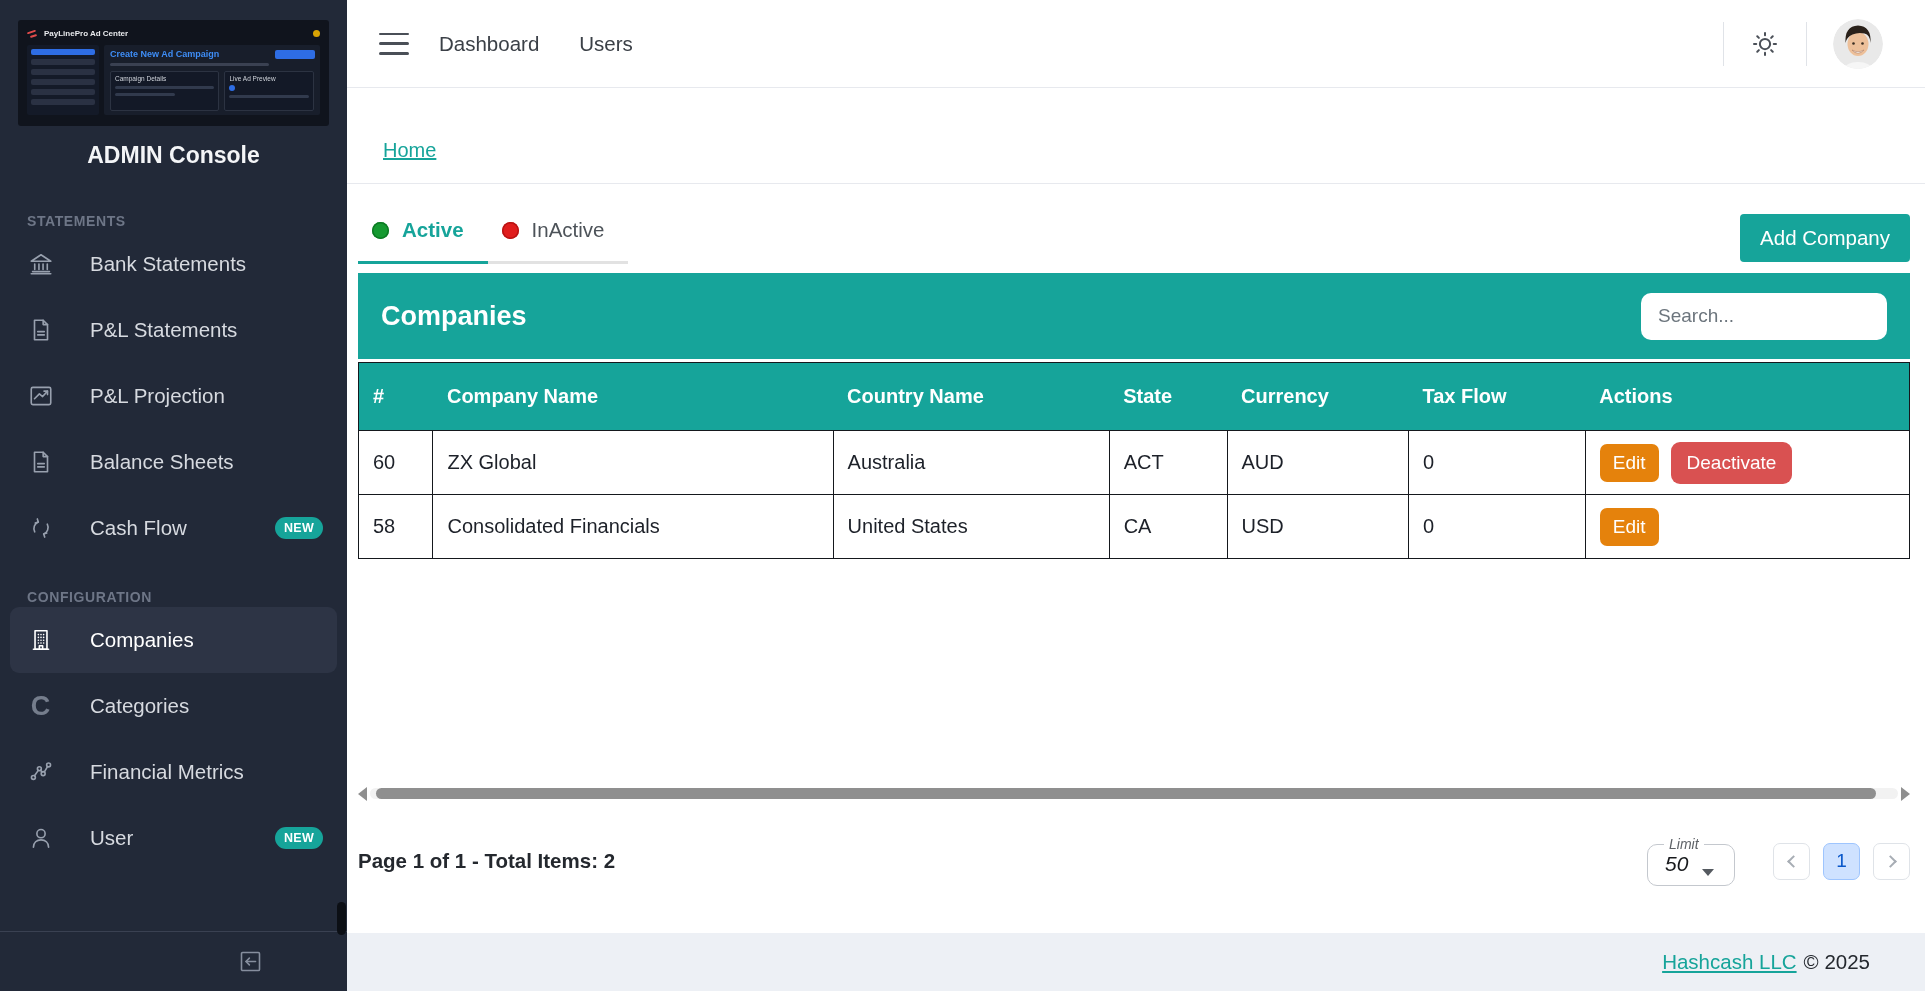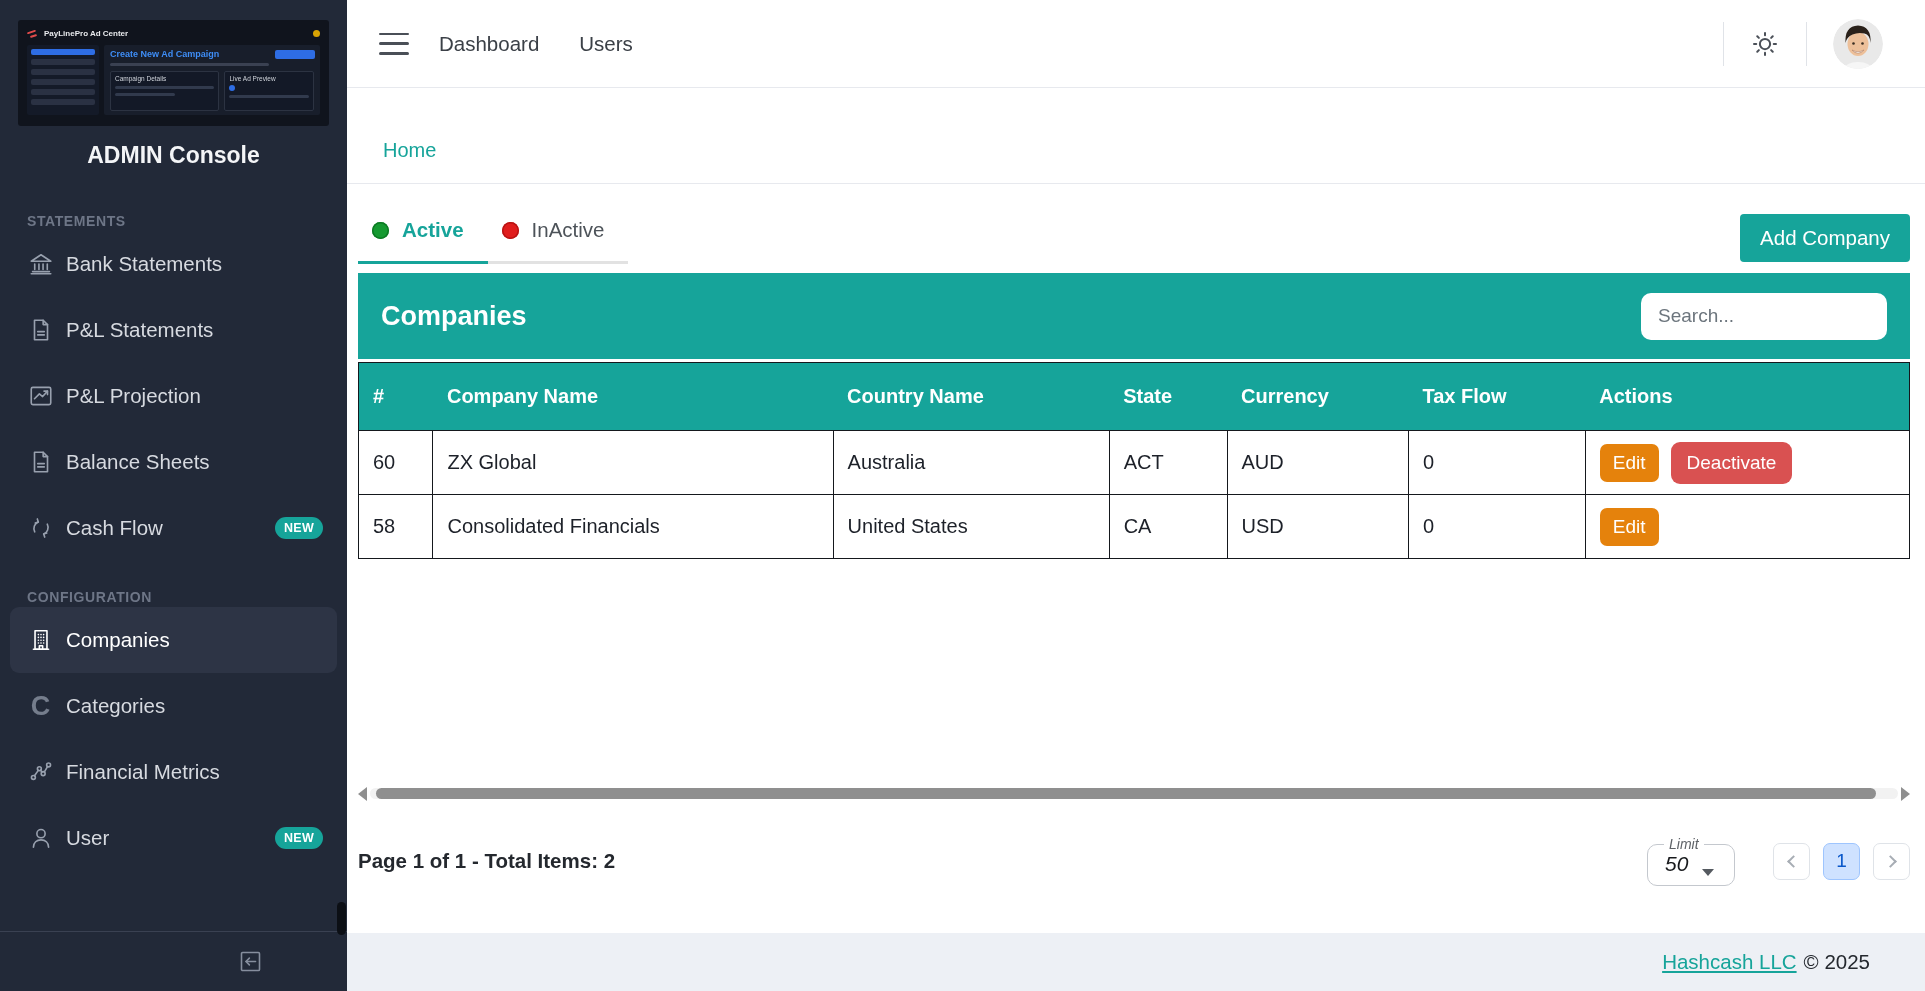--- a/index.html
+++ b/index.html
@@ -36,21 +36,21 @@
   .mini-card.c2 { flex:1; }
   .mini-card-title { font-size:6.5px; color:#cfd3da; white-space:nowrap; }
   .mini-bar { height:3px; background:#313a4d; border-radius:2px; margin-top:4px; }
   .mini-bar.short { width:60%; }
   .mini-dot-blue { width:6px; height:6px; border-radius:50%; background:#2e6de4; margin-top:3px; }
 
   .admin-title { text-align:center; font-size:23px; font-weight:700; color:#f4f5f7; margin:10px 0 2px; }
   .side-nav { flex:1; overflow:hidden; padding-top:14px; }
   .side-label { padding:0 27px; font-size:14px; font-weight:700; letter-spacing:.6px; color:#6e7687; margin:28px 0 2px; }
   .side-label:first-child { }
-  .side-item { height:66px; display:flex; align-items:center; gap:12px; padding:0 24px 0 27px; font-size:20.5px; color:#d7dae0; cursor:pointer; margin:0 0; }
+  .side-item { height:66px; display:flex; align-items:center; gap:36px; padding:0 24px 0 27px; font-size:20.5px; color:#d7dae0; cursor:pointer; margin:0 0; }
   .side-item.active { background:#2d3445; border-radius:9px; margin:0 10px; padding:0 14px 0 17px; color:#fff; }
   .side-icon { width:27px; height:27px; display:flex; align-items:center; justify-content:center; color:#98a0ae; flex-shrink:0; }
   .side-item.active .side-icon { color:#fff; }
   .side-icon svg { width:26px; height:26px; stroke:currentColor; fill:none; stroke-width:1.5; stroke-linecap:round; stroke-linejoin:round; }
   .side-icon .dotfill { fill:currentColor; stroke:none; }
   .icon-letter { font-size:27px; font-weight:800; color:#757d8c; line-height:1; }
   .badge { margin-left:auto; background:var(--accent); color:#fff; font-size:12.5px; font-weight:700; padding:4px 9px; border-radius:11px; letter-spacing:.3px; }
   .side-scroll-thumb { position:absolute; right:1px; bottom:56px; width:9px; height:33px; background:#0c0f15; border-radius:5px; }
   .sidebar-footer { border-top:1px solid #3a4152; height:60px; display:flex; align-items:center; justify-content:flex-end; padding:0 82px 0 0; }
   .collapse-btn { width:30px; height:30px; background:none; border:none; color:#868e9e; cursor:pointer; display:flex; align-items:center; justify-content:center; }
@@ -63,21 +63,21 @@
   .hamburger span { display:block; height:2.6px; background:#4a4f57; border-radius:2px; }
   .topnav { display:flex; gap:40px; }
   .topnav a { font-size:20.5px; color:#3b4047; text-decoration:none; cursor:pointer; }
   .topbar-right { margin-left:auto; display:flex; align-items:center; gap:0; }
   .vdiv { width:1px; height:44px; background:#e0e3e8; }
   .theme-btn { background:none; border:none; cursor:pointer; padding:0 26px; display:flex; align-items:center; }
   .theme-btn svg { width:30px; height:30px; stroke:#4a4f57; fill:none; stroke-width:1.6; stroke-linecap:round; }
   .avatar { width:50px; height:50px; border-radius:50%; overflow:hidden; margin-left:26px; cursor:pointer; flex-shrink:0; }
 
   .breadcrumb-bar { height:66px; display:flex; align-items:center; padding:0 36px; border-bottom:1px solid #e7e9ee; flex-shrink:0; }
-  .breadcrumb-bar a { color:var(--accent); font-size:20px; cursor:pointer; }
+  .breadcrumb-bar a { color:var(--accent); font-size:20px; text-decoration:underline; cursor:pointer; }
 
   .page-body { flex:1; display:flex; flex-direction:column; padding:0 15px 0 11px; min-height:0; }
   .tabs-row { display:flex; justify-content:space-between; }
   .tabs { display:flex; }
   .tab { display:flex; align-items:center; gap:13px; padding:0 24px 15px 14px; font-size:20.5px; color:#4d5359; border-bottom:3px solid #e2e2e2; cursor:pointer; }
   .tab.active { color:var(--accent); font-weight:700; border-bottom-color:var(--accent); }
   .dot { width:17px; height:17px; border-radius:50%; }
   .dot.green { background:var(--dot-green); box-shadow:inset 0 0 0 1.5px #0d7a24; }
   .dot.red { background:var(--dot-red); box-shadow:inset 0 0 0 1.5px #b81414; }
   .add-btn { background:var(--accent); color:#fff; border:none; border-radius:4px; font-size:20.5px; font-family:inherit; padding:12px 20px; cursor:pointer; margin-bottom:2px; }

